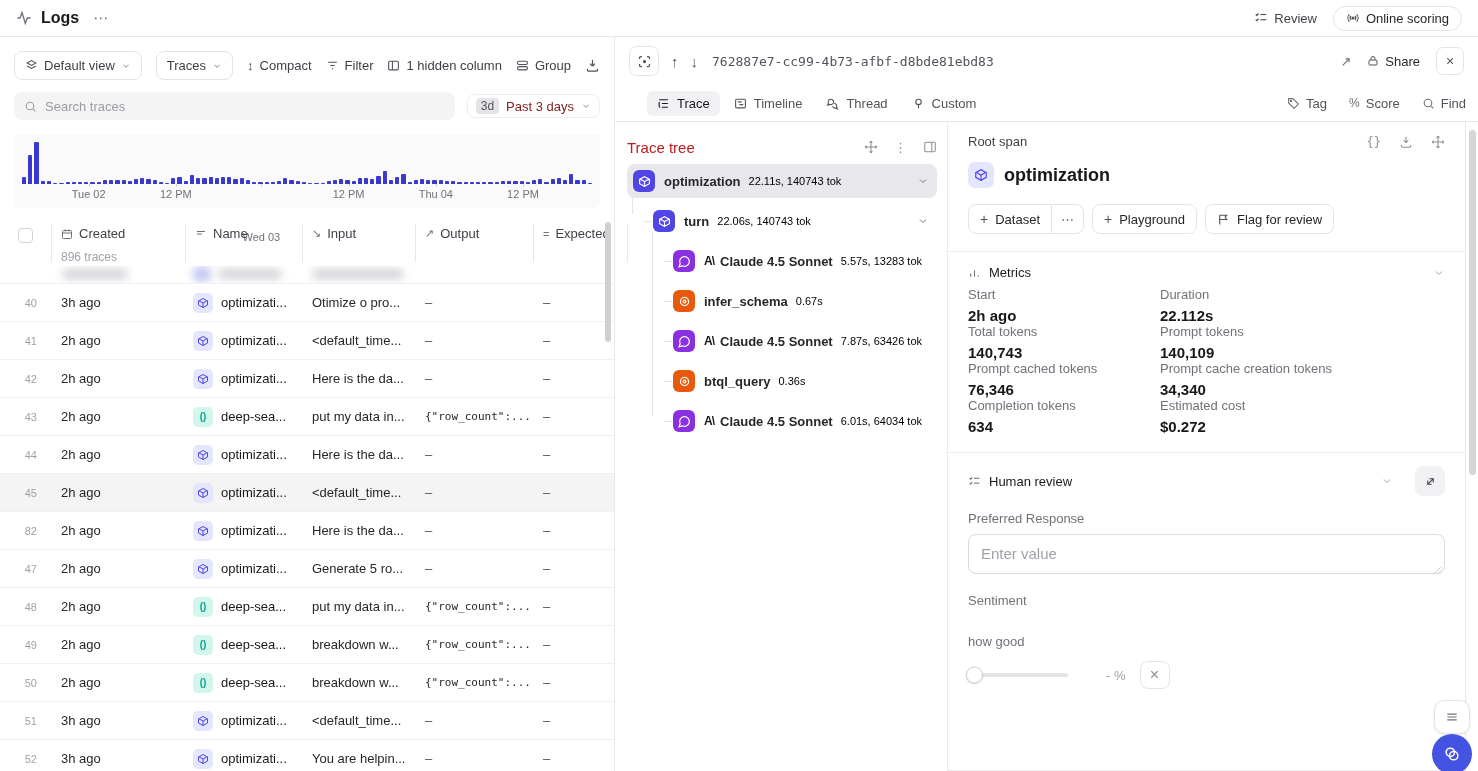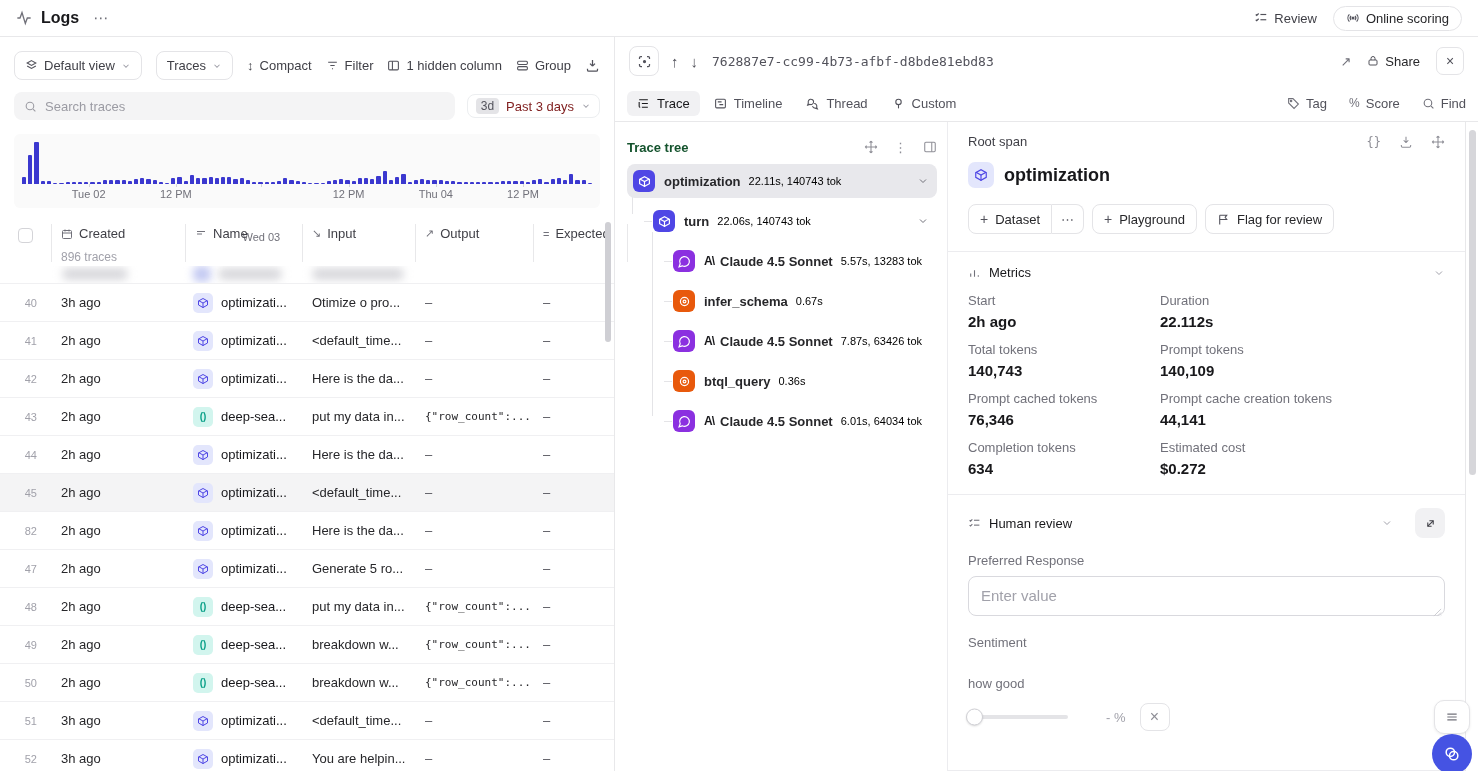--- a/index.html
+++ b/index.html
@@ -74,30 +74,30 @@
   .navarrow { color:#52525b; font-size:15px; cursor:pointer; }
   .trace-id { font-family:"DejaVu Sans Mono", monospace; font-size:13px; color:#52525b; margin-left:2px; }
   .rp-h-right { margin-left:auto; display:flex; align-items:center; gap:16px; }
   .share { display:flex; align-items:center; gap:6px; font-size:13px; color:#27272a; cursor:pointer; }
   .closebtn { width:28px; height:28px; border:1px solid #e4e4e7; border-radius:7px; display:flex;
     align-items:center; justify-content:center; color:#52525b; font-size:14px; cursor:pointer; background:#fff; }
 
   .rp-tabs { height:37px; display:flex; align-items:center; gap:4px; padding:0 12px; border-bottom:1px solid #e8e8ea; }
   .tab { display:flex; align-items:center; gap:7px; padding:5px 10px; border-radius:6px; font-size:13px;
     color:#52525b; cursor:pointer; }
-  .tab.active { background:#f1f1f3; color:#18181b; font-weight:500; }
+  .tab.active { background:#f1f1f3; color:#18181b; font-weight:500;margin-left:20px; }
   .rp-tabs-right { margin-left:auto; display:flex; align-items:center; gap:22px; }
   .minibtn { display:flex; align-items:center; gap:6px; font-size:13px; color:#52525b; cursor:pointer; }
 
   .rp-body { flex:1; display:flex; min-height:0; position:relative; }
 
   
   .tree { width:333px; border-right:1px solid #ececef; padding:8px 10px 0 12px; position:relative; }
   .tree-head { height:34px; display:flex; align-items:center; }
-  .tree-title { font-size:13px; font-weight:700; color:#14532d; }
+  .tree-title { font-size:15px; font-weight:400; color:#b91c1c; }
   .tree-head-icons { margin-left:auto; display:flex; align-items:center; gap:16px; color:#8e8e96; }
   .node { height:34px; margin-bottom:6px; display:flex; align-items:center; border-radius:8px; cursor:pointer; position:relative; }
   .node.selected { background:#e8e8ec; }
   .node.d0 { padding-left:6px; } .node.d1 { padding-left:26px; } .node.d2 { padding-left:46px; }
   .node.d1::before, .node.d2::before { content:""; position:absolute; top:50%; width:8px; height:1px; background:#e4e4e7; }
   .node.d1::before { left:17px; } .node.d2::before { left:37px; }
   .treeicon { width:22px; height:22px; border-radius:6px; display:flex; align-items:center; justify-content:center; margin-right:9px; flex:0 0 22px; }
   .ic-task { background:#4f46e5; color:#fff; }
   .ic-llm { background:#8b30e0; color:#fff; }
   .ic-tool { background:#e8590c; color:#fff; }
@@ -121,21 +121,21 @@
   .btn { display:flex; align-items:center; gap:7px; height:30px; padding:0 11px; border:1px solid #e4e4e7;
     border-radius:8px; background:#fff; font-size:13px; color:#27272a; cursor:pointer; font-family:inherit; }
   .split { display:flex; }
   .split .btn:first-child { border-radius:8px 0 0 8px; }
   .split .btn:last-child { border-radius:0 8px 8px 0; border-left:0; padding:0 9px; color:#52525b; }
   .plus { color:#52525b; font-size:14px; }
   .hdivider { border-top:1px solid #ececef; margin:17px -20px 0 -20px; }
   .sec-head { display:flex; align-items:center; gap:8px; margin-top:13px; color:#18181b; }
   .sec-title { font-size:13px; font-weight:500; }
   .sec-chev { margin-left:auto; color:#8e8e96; }
-  .metrics-grid { display:grid; grid-template-columns:192px 1fr; row-gap:12px; margin-top:13px; }
+  .metrics-grid { display:grid; grid-template-columns:192px 1fr; margin-top:7px; }
   .m-label { font-size:13px; color:#71717a; }
   .m-value { font-size:15px; font-weight:600; color:#18181b; margin-top:5px; }
   .hr-expand { width:30px; height:30px; background:#f1f1f3; border-radius:8px; display:flex; align-items:center;
     justify-content:center; color:#3f3f46; cursor:pointer; margin-left:14px; }
   .field-label { font-size:13px; color:#71717a; margin-top:15px; }
   .ta-wrap { position:relative; margin-top:8px; }
   .ta-wrap textarea { width:100%; height:40px; border:1px solid #d9d9de; border-radius:8px; padding:10px 12px;
     font-size:15px; font-family:"Liberation Sans", sans-serif; color:#18181b; resize:none; outline:none; }
   .ta-wrap textarea::placeholder { color:#a1a1aa; }
   .ta-grip { position:absolute; right:3px; bottom:3px; color:#c9c9cf; }
@@ -932,21 +932,21 @@
             <div>
               <div class="m-label">Prompt tokens</div>
               <div class="m-value">140,109</div>
             </div>
             <div>
               <div class="m-label">Prompt cached tokens</div>
               <div class="m-value">76,346</div>
             </div>
             <div>
               <div class="m-label">Prompt cache creation tokens</div>
-              <div class="m-value">44,141</div>
+              <div class="m-value">34,340</div>
             </div>
             <div>
               <div class="m-label">Completion tokens</div>
               <div class="m-value">634</div>
             </div>
             <div>
               <div class="m-label">Estimated cost</div>
               <div class="m-value">$0.272</div>
             </div>
           </div>

